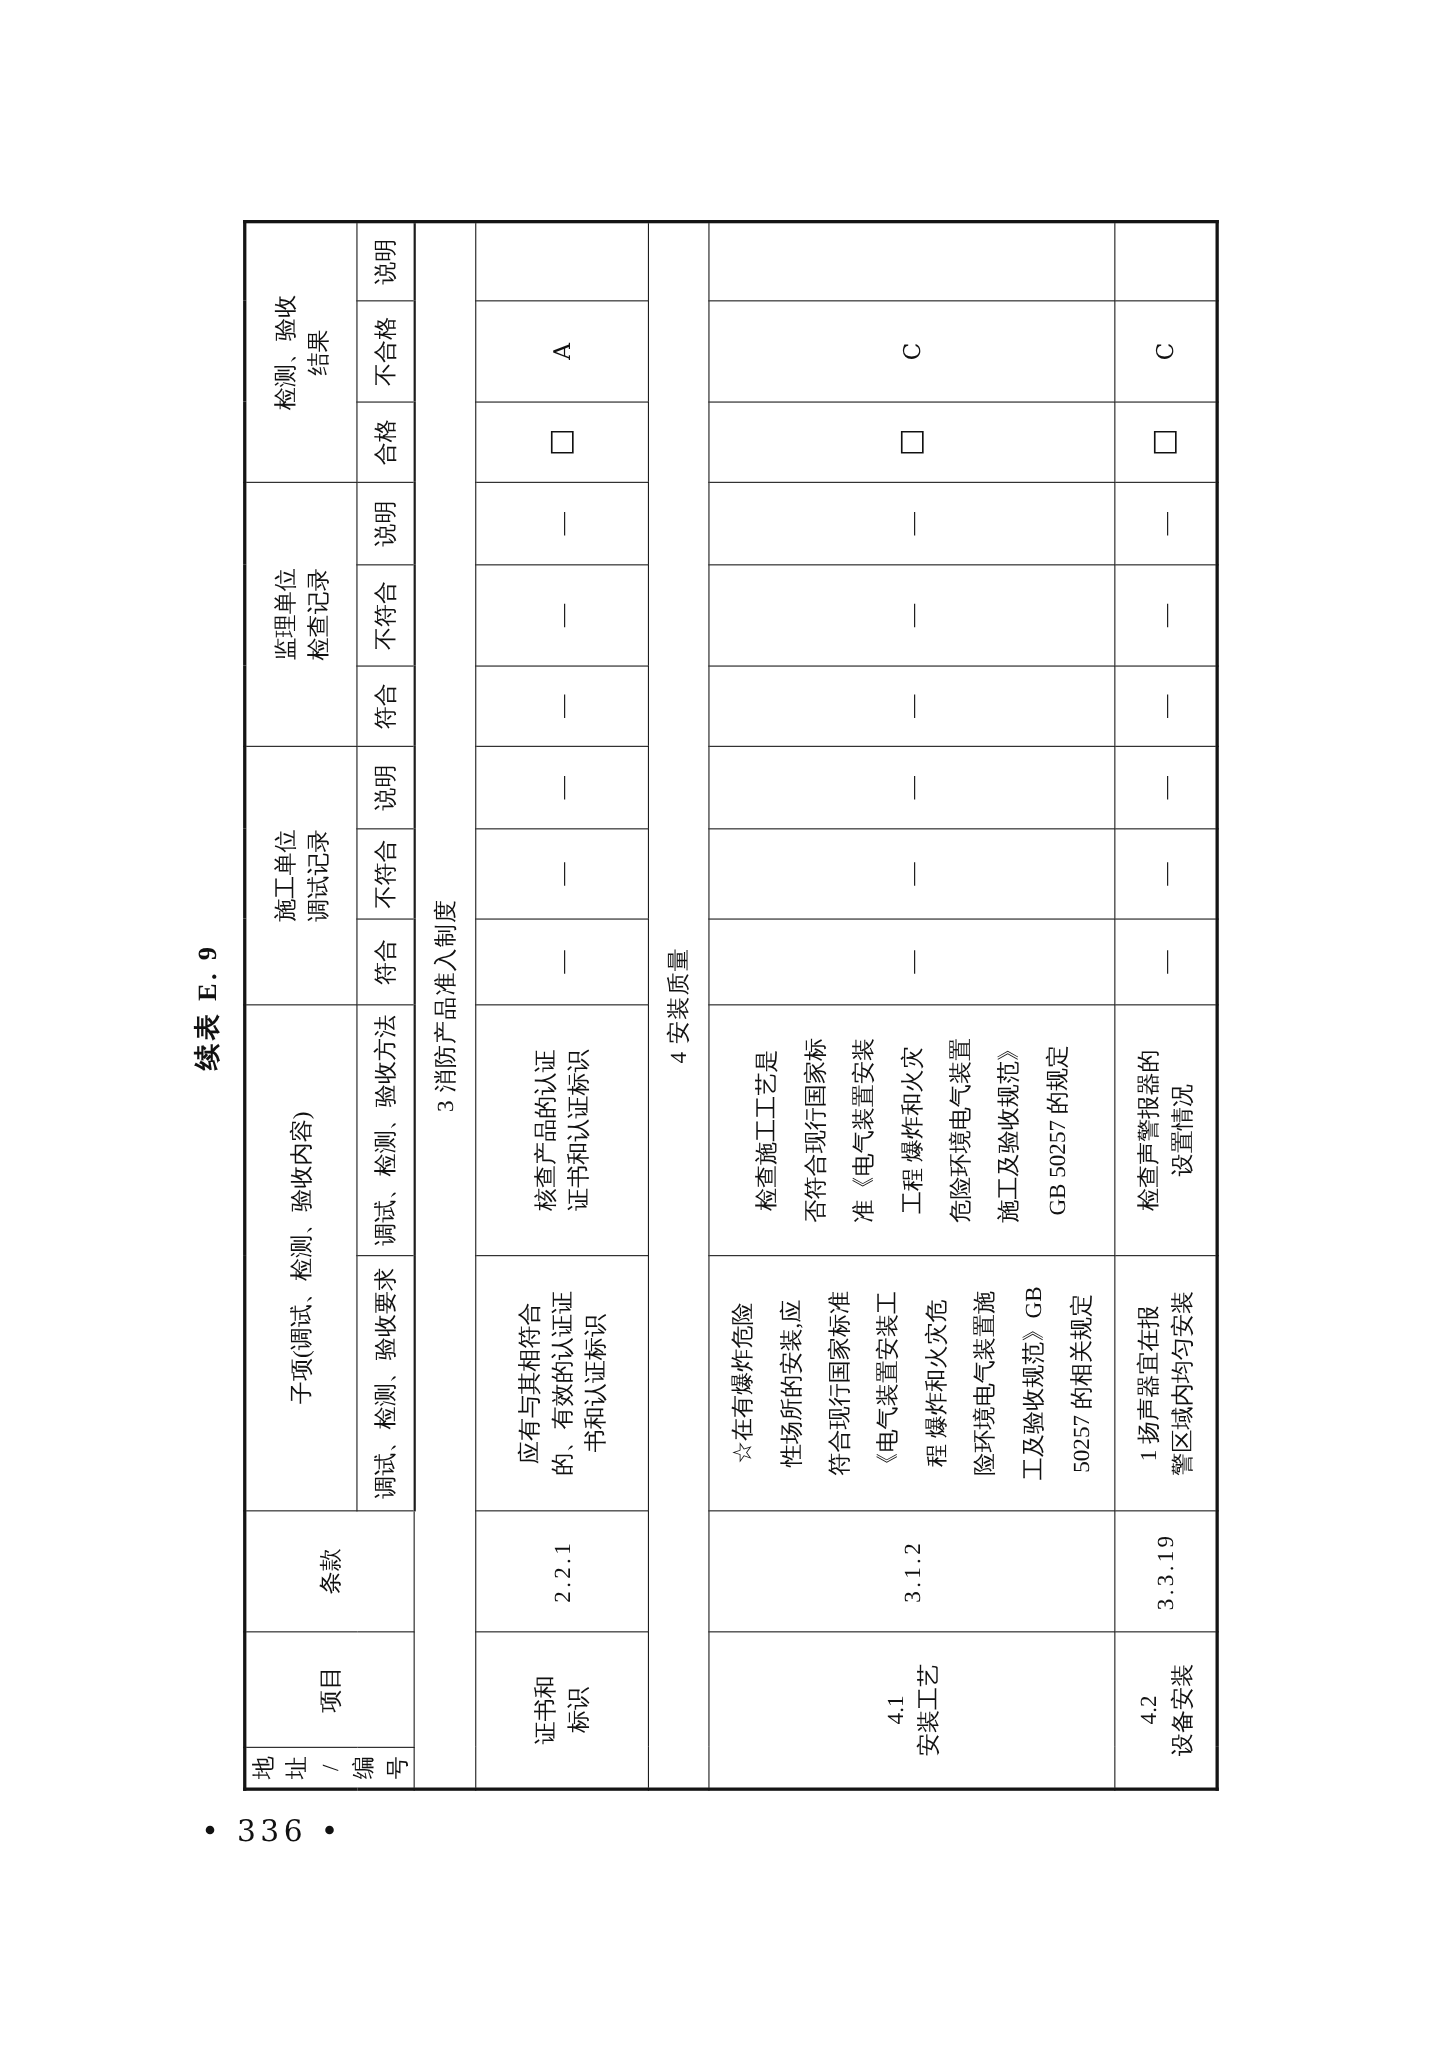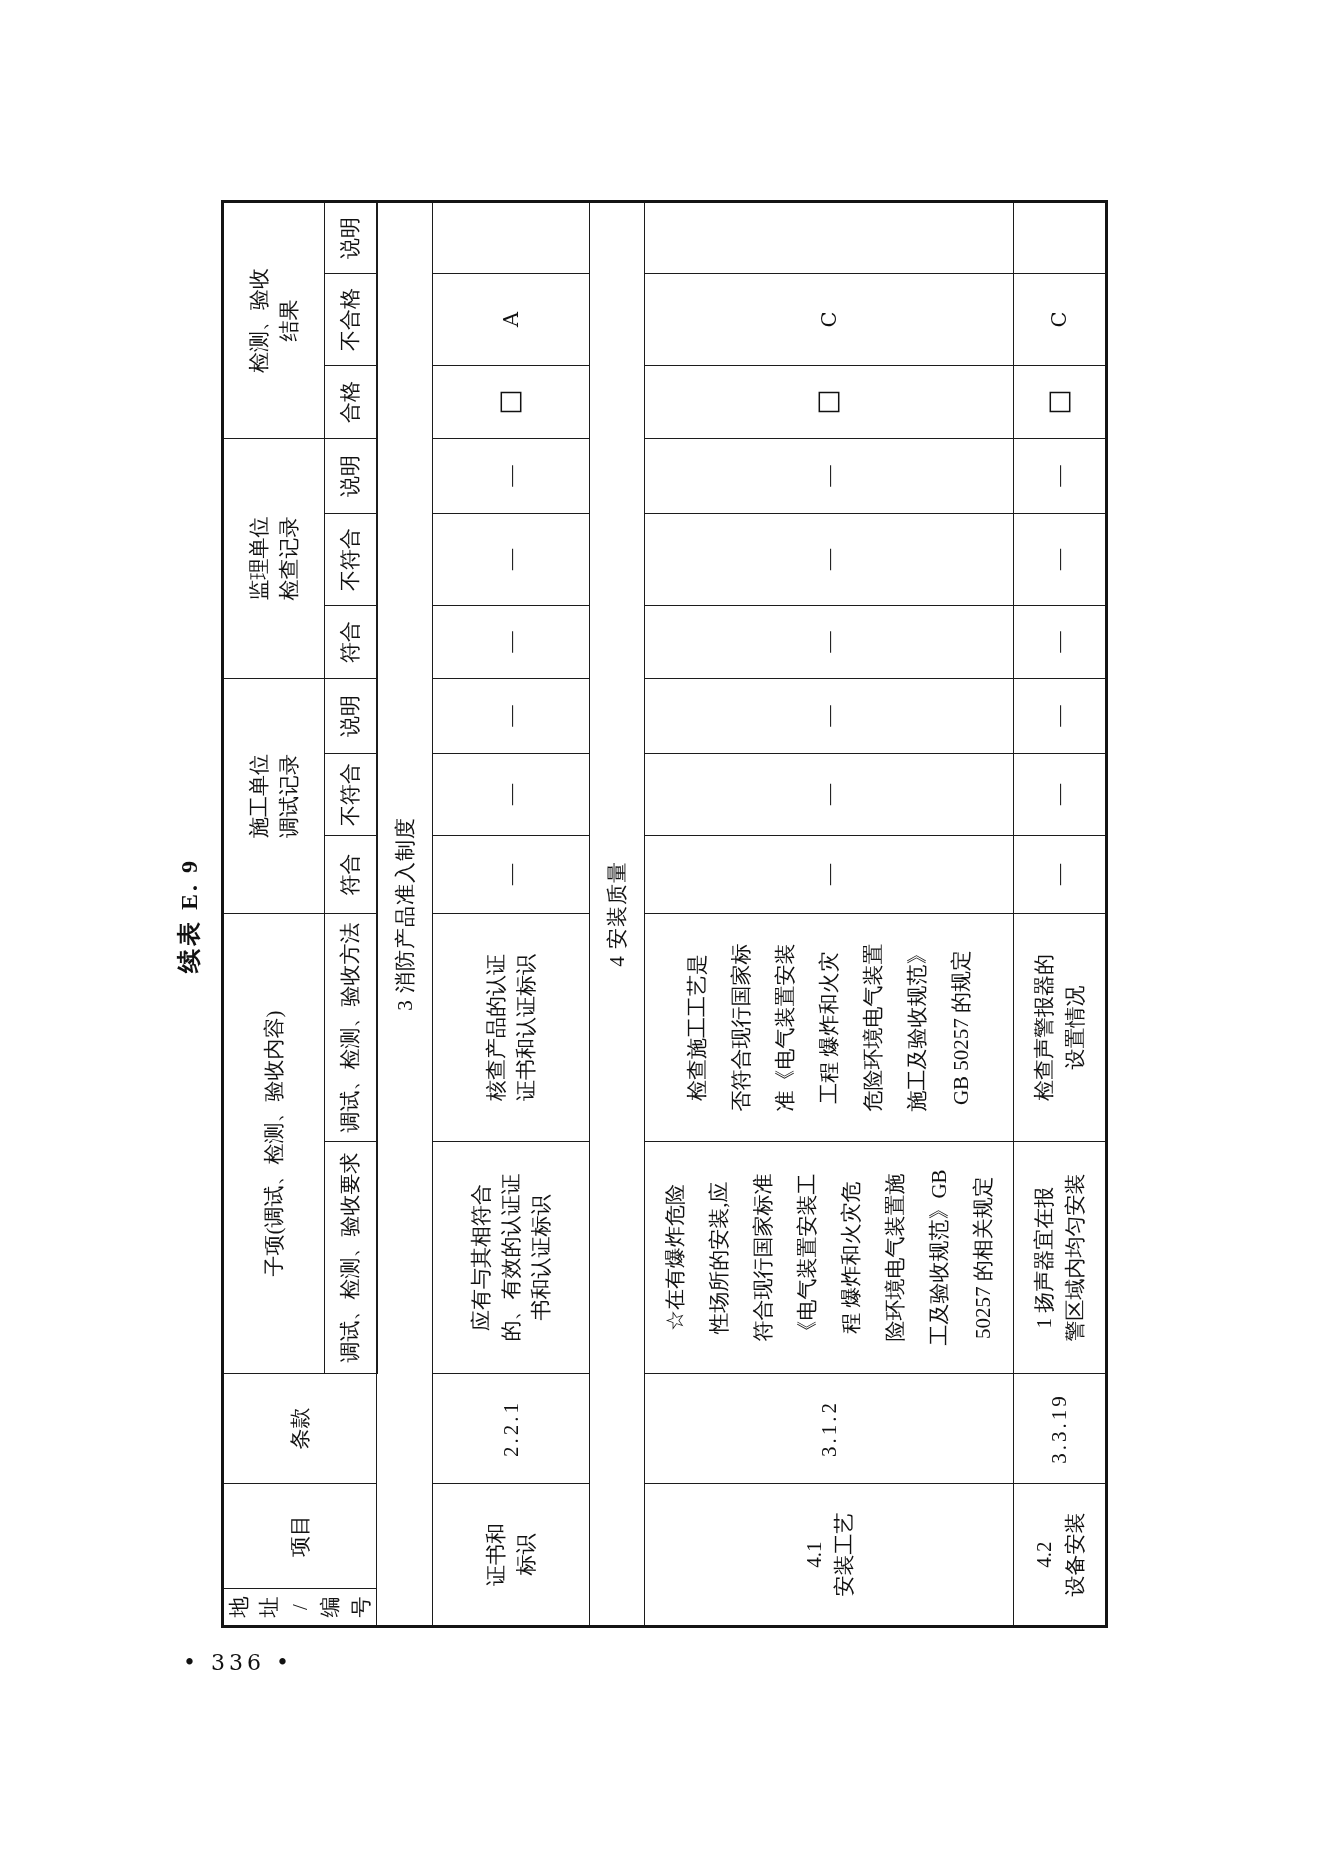--- a/index.html
+++ b/index.html
@@ -37,21 +37,21 @@
   .txt{text-align:left;padding:4px 8px 4px 14px;white-space:pre-line}
   .lh30 .txt{line-height:30px}
   .lh44 .txt{line-height:44px}
   .lh31 .txt{line-height:31px}
   .num{font-size:20px;letter-spacing:3px}
   .itemc{line-height:33px}
   .dash{font-size:21px}
   .box{font-family:"DejaVu Sans","Liberation Sans",sans-serif;font-size:27px;line-height:1}
   .mark{font-size:21px;font-family:"DejaVu Serif","Liberation Serif",serif}
   .pagenum{
-    position:absolute;left:183px;top:1650px;font-size:22px;letter-spacing:4px;
+    position:absolute;left:183px;top:1650px;font-size:27px;letter-spacing:4px;
     font-family:"DejaVu Serif","Liberation Serif",serif;
   }
 </style>
 </head>
 <body>
 
 <div class="rot">
   <div class="ttl">续表 E. 9</div>
 
   <table class="t">

